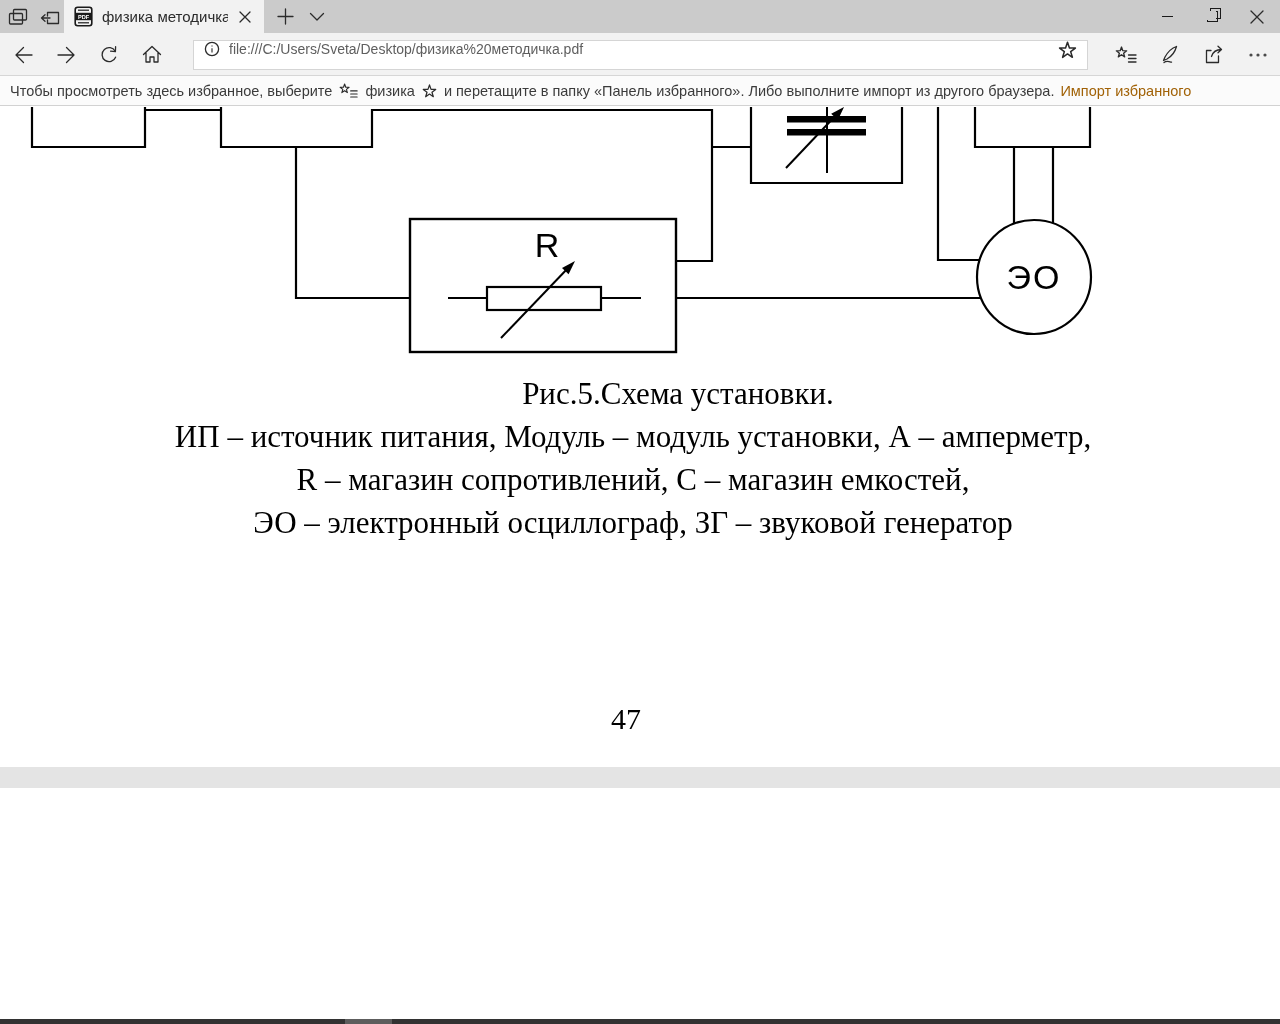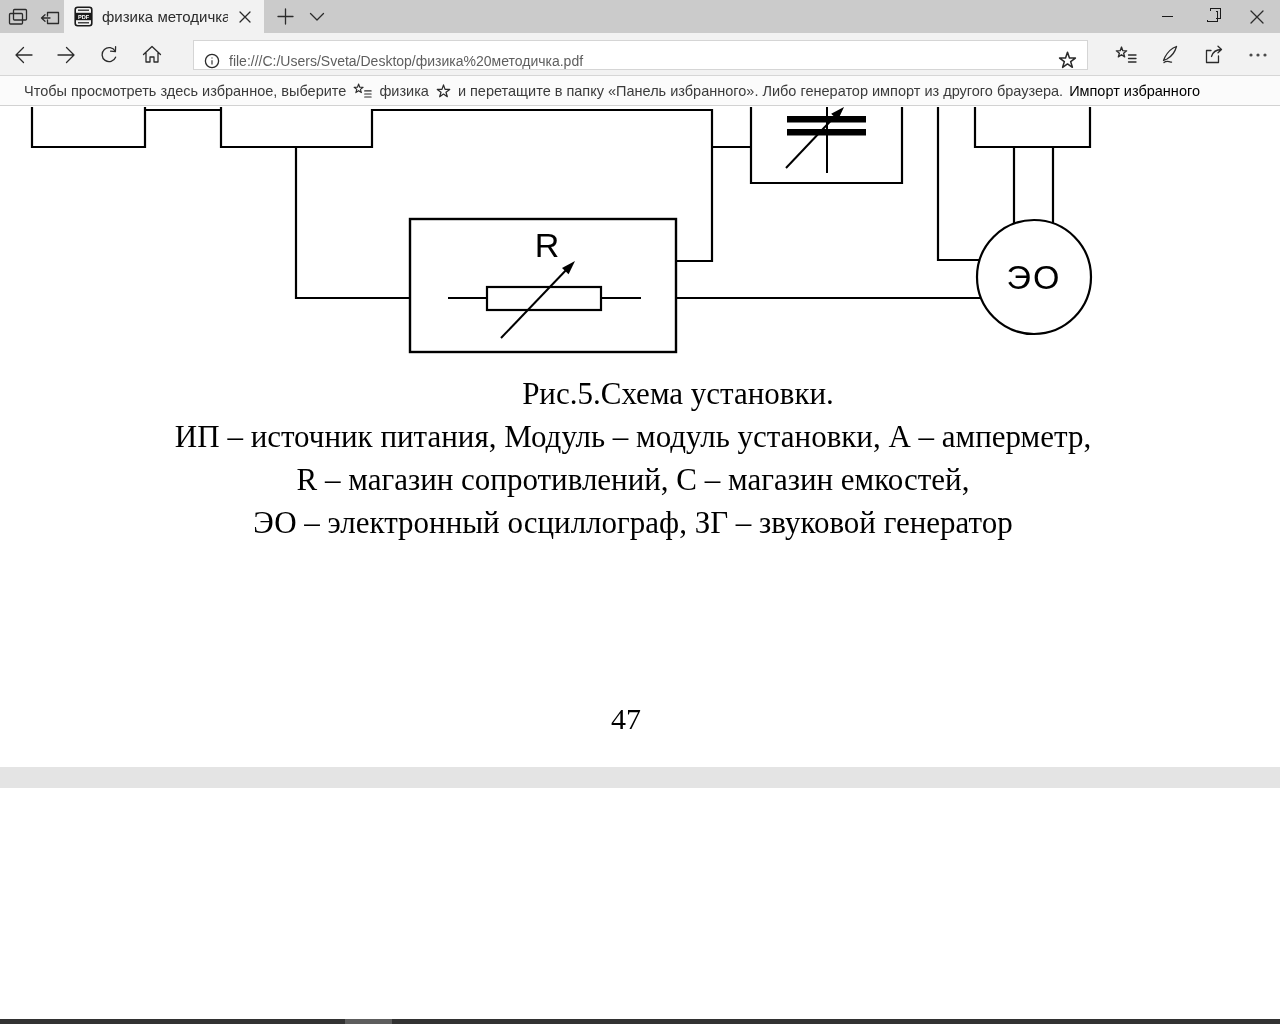--- a/index.html
+++ b/index.html
@@ -16,28 +16,28 @@
   .win-btn{position:absolute;top:0;width:38px;height:33px;display:flex;align-items:center;justify-content:center;}
   .min-bar{width:11px;height:1px;background:#1a1a1a;}
   .restore-box{position:relative;width:9px;height:9px;border:1px solid #1a1a1a;background:#cbcbcb;}
   .restore-box:before{content:"";position:absolute;left:2px;top:-4px;width:9px;height:9px;border:1px solid #1a1a1a;}
   .restore-box:after{content:"";position:absolute;left:-1px;top:-1px;width:9px;height:9px;background:#cbcbcb;}
   
   .toolbar{position:absolute;left:0;top:33px;width:1280px;height:43px;background:#f2f2f2;
            border-bottom:1px solid #d6d6d6;box-sizing:border-box;}
   .nav-btn{position:absolute;top:4px;width:36px;height:35px;display:flex;align-items:center;justify-content:center;}
   .urlfield{position:absolute;left:193px;top:7px;width:895px;height:30px;background:#ffffff;
-            border:1px solid #d5d5d5;box-sizing:border-box;display:flex;align-items:flex-end;padding:0 10px;}
+            border:1px solid #d5d5d5;box-sizing:border-box;display:flex;align-items:flex-start;padding:0 10px;}
   .url-text{font-size:14px;color:#5e5e5e;margin-left:9px;flex:1;white-space:nowrap;overflow:hidden;}
   
   .favbar{position:absolute;left:0;top:76px;width:1280px;height:30px;background:#fbfbfb;
           border-bottom:1px solid #d2d2d2;box-sizing:border-box;display:flex;align-items:center;
-          padding:0 0 0 24px;font-size:14.5px;color:#3b3b3b;white-space:nowrap;}
+          padding:0 0 0 10px;font-size:14.5px;color:#3b3b3b;white-space:nowrap;}
   .favbar svg{margin:0 7px;flex:none;}
-  .fav-link{color:#000000;margin-left:6px;text-decoration:none;cursor:pointer;}
+  .fav-link{color:#a16207;margin-left:6px;text-decoration:none;cursor:pointer;}
   
   .pdfarea{position:absolute;left:0;top:106px;width:1280px;height:918px;background:#ffffff;}
   .diagram{position:absolute;left:0;top:0;width:1280px;height:440px;}
   .caption{position:absolute;width:1280px;text-align:center;font-family:"Liberation Serif",serif;
            font-size:31px;color:#000;line-height:43px;white-space:nowrap;}
   .cap1{left:38px;top:266px;}
   .cap2{left:-7px;top:309px;}
   .cap3{left:-7px;top:352px;}
   .cap4{left:-7px;top:395px;}
   .pageno{position:absolute;left:-14px;top:596px;width:1280px;text-align:center;
@@ -172,21 +172,21 @@
   <div class="favbar">
     <span>Чтобы просмотреть здесь избранное, выберите</span>
     <svg width="19" height="15" viewBox="0 0 22 17">
       <path d="M6.5 1 L7.8 4.7 L11.7 4.8 L8.6 7.2 L9.7 10.9 L6.5 8.7 L3.3 10.9 L4.4 7.2 L1.3 4.8 L5.2 4.7 Z" class="icon-stroke"></path>
       <path d="M13.5 9 H21 M13.5 12.5 H21 M13.5 16 H21" class="icon-stroke"></path>
     </svg>
     <span>физика</span>
     <svg width="15" height="14" viewBox="0 0 16 15">
       <path d="M8 1 L9.65 5.73 L14.66 5.84 L10.66 8.87 L12.11 13.66 L8 10.8 L3.89 13.66 L5.34 8.87 L1.34 5.84 L6.35 5.73 Z" class="icon-stroke"></path>
     </svg>
-    <span>и перетащите в папку «Панель избранного». Либо генератор импорт из другого браузера.</span>
+    <span>и перетащите в папку «Панель избранного». Либо выполните импорт из другого браузера.</span>
     <a class="fav-link">Импорт избранного</a>
   </div>
 
   <div class="pdfarea">
 
     <svg class="diagram" viewBox="0 0 1280 440">
       <g fill="none" stroke="#000000" stroke-width="2.2">
 
         <path d="M32 1 V41 H145 V1"></path>
 

